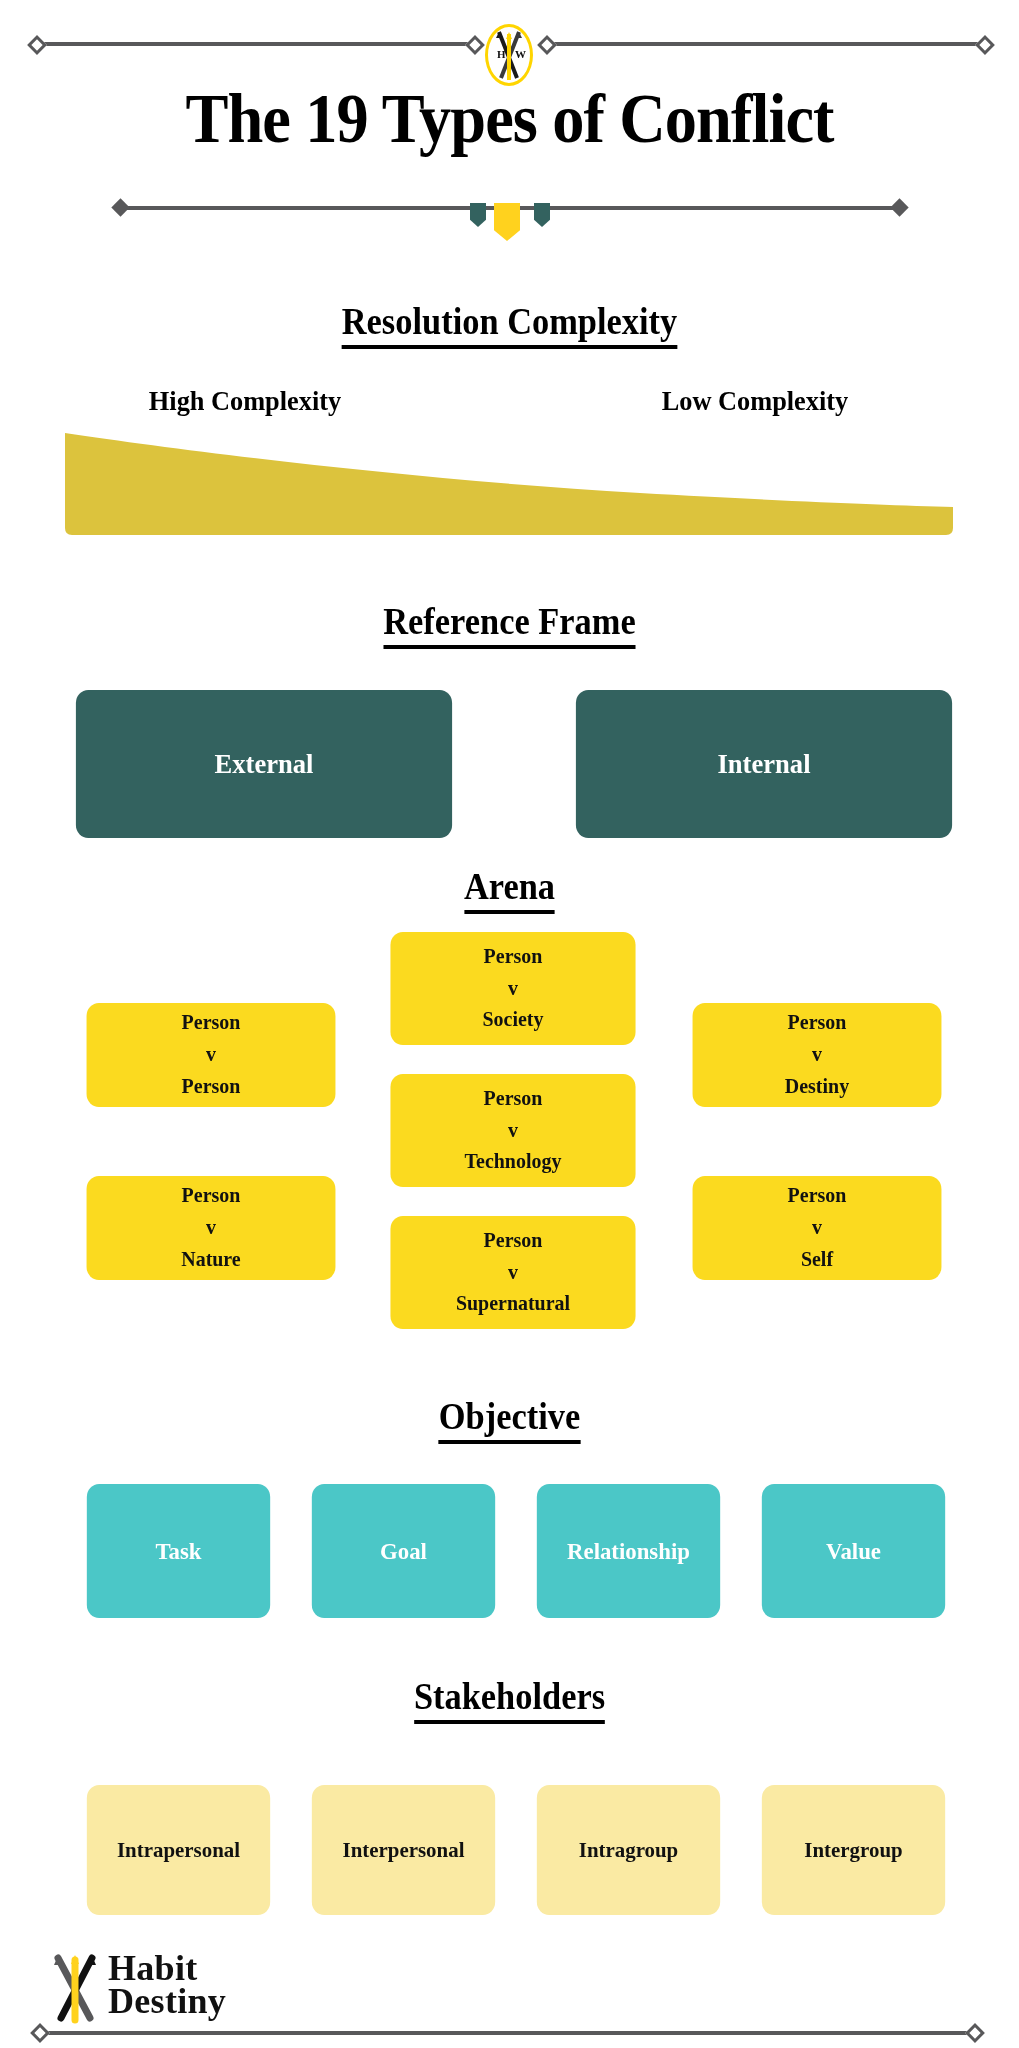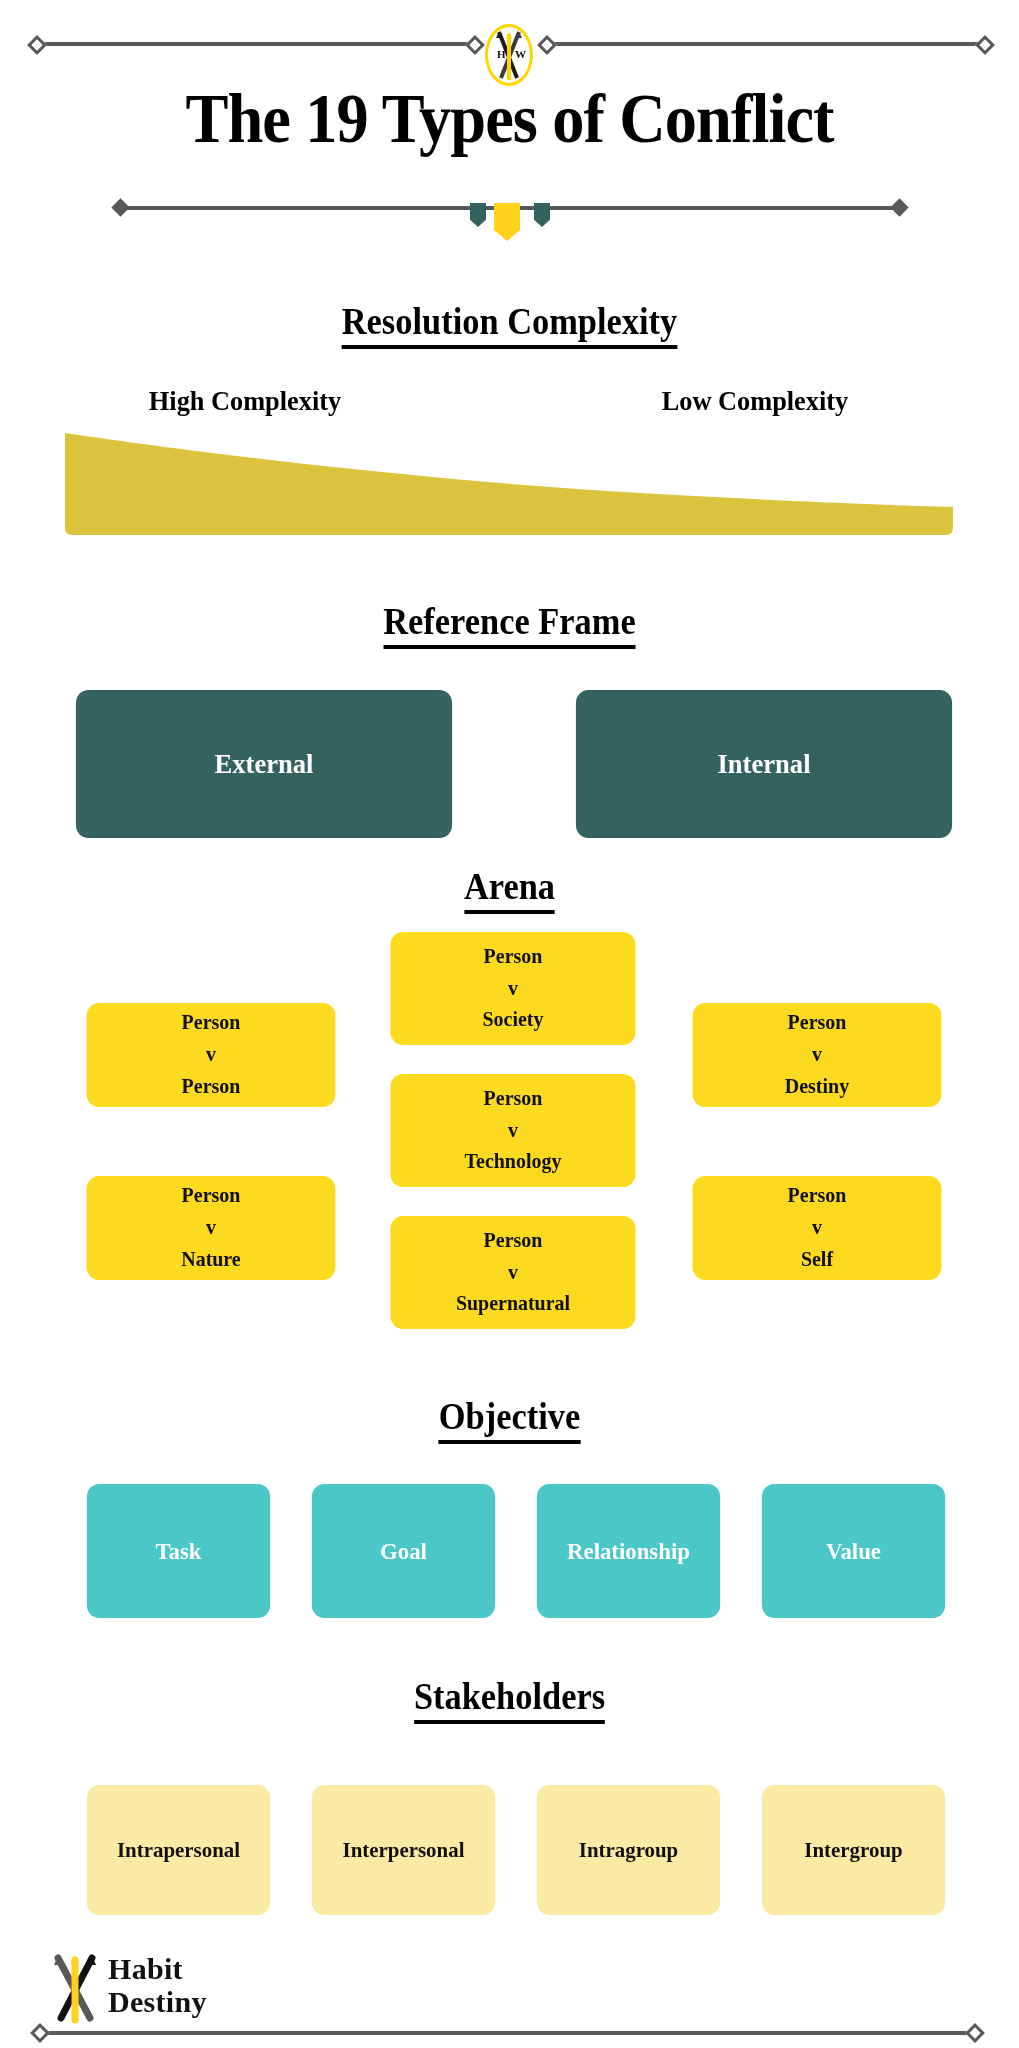--- a/index.html
+++ b/index.html
@@ -146,21 +146,21 @@
   .st-1{left:82px;top:1785px;width:193px;height:130px;}
   .st-2{left:307px;top:1785px;width:193px;height:130px;}
   .st-3{left:532px;top:1785px;width:193px;height:130px;}
   .st-4{left:757px;top:1785px;width:193px;height:130px;}
 
   
   .footer-logo{position:absolute;left:46px;top:1952px;width:230px;height:78px;}
   .footer-logo .wordmark{
     position:absolute;left:62px;top:0;
     font-family:"Liberation Serif", serif;
-    font-weight:700;font-size:30px;line-height:33px;
+    font-weight:700;font-size:36px;line-height:33px;
     color:#111;letter-spacing:0.3px;
   }
   .bottom-rule{position:absolute;left:0;top:2024px;width:1019px;height:20px;}
   .bottom-rule .bline{position:absolute;left:42px;top:7px;width:932px;height:4px;background:#58585a;}
   .bottom-rule .bdia{
     position:absolute;top:2px;width:8px;height:8px;background:#fff;
     border:3px solid #58585a;transform:rotate(45deg);
   }
   .bdia-l{left:33px;}
   .bdia-r{left:968px;}

